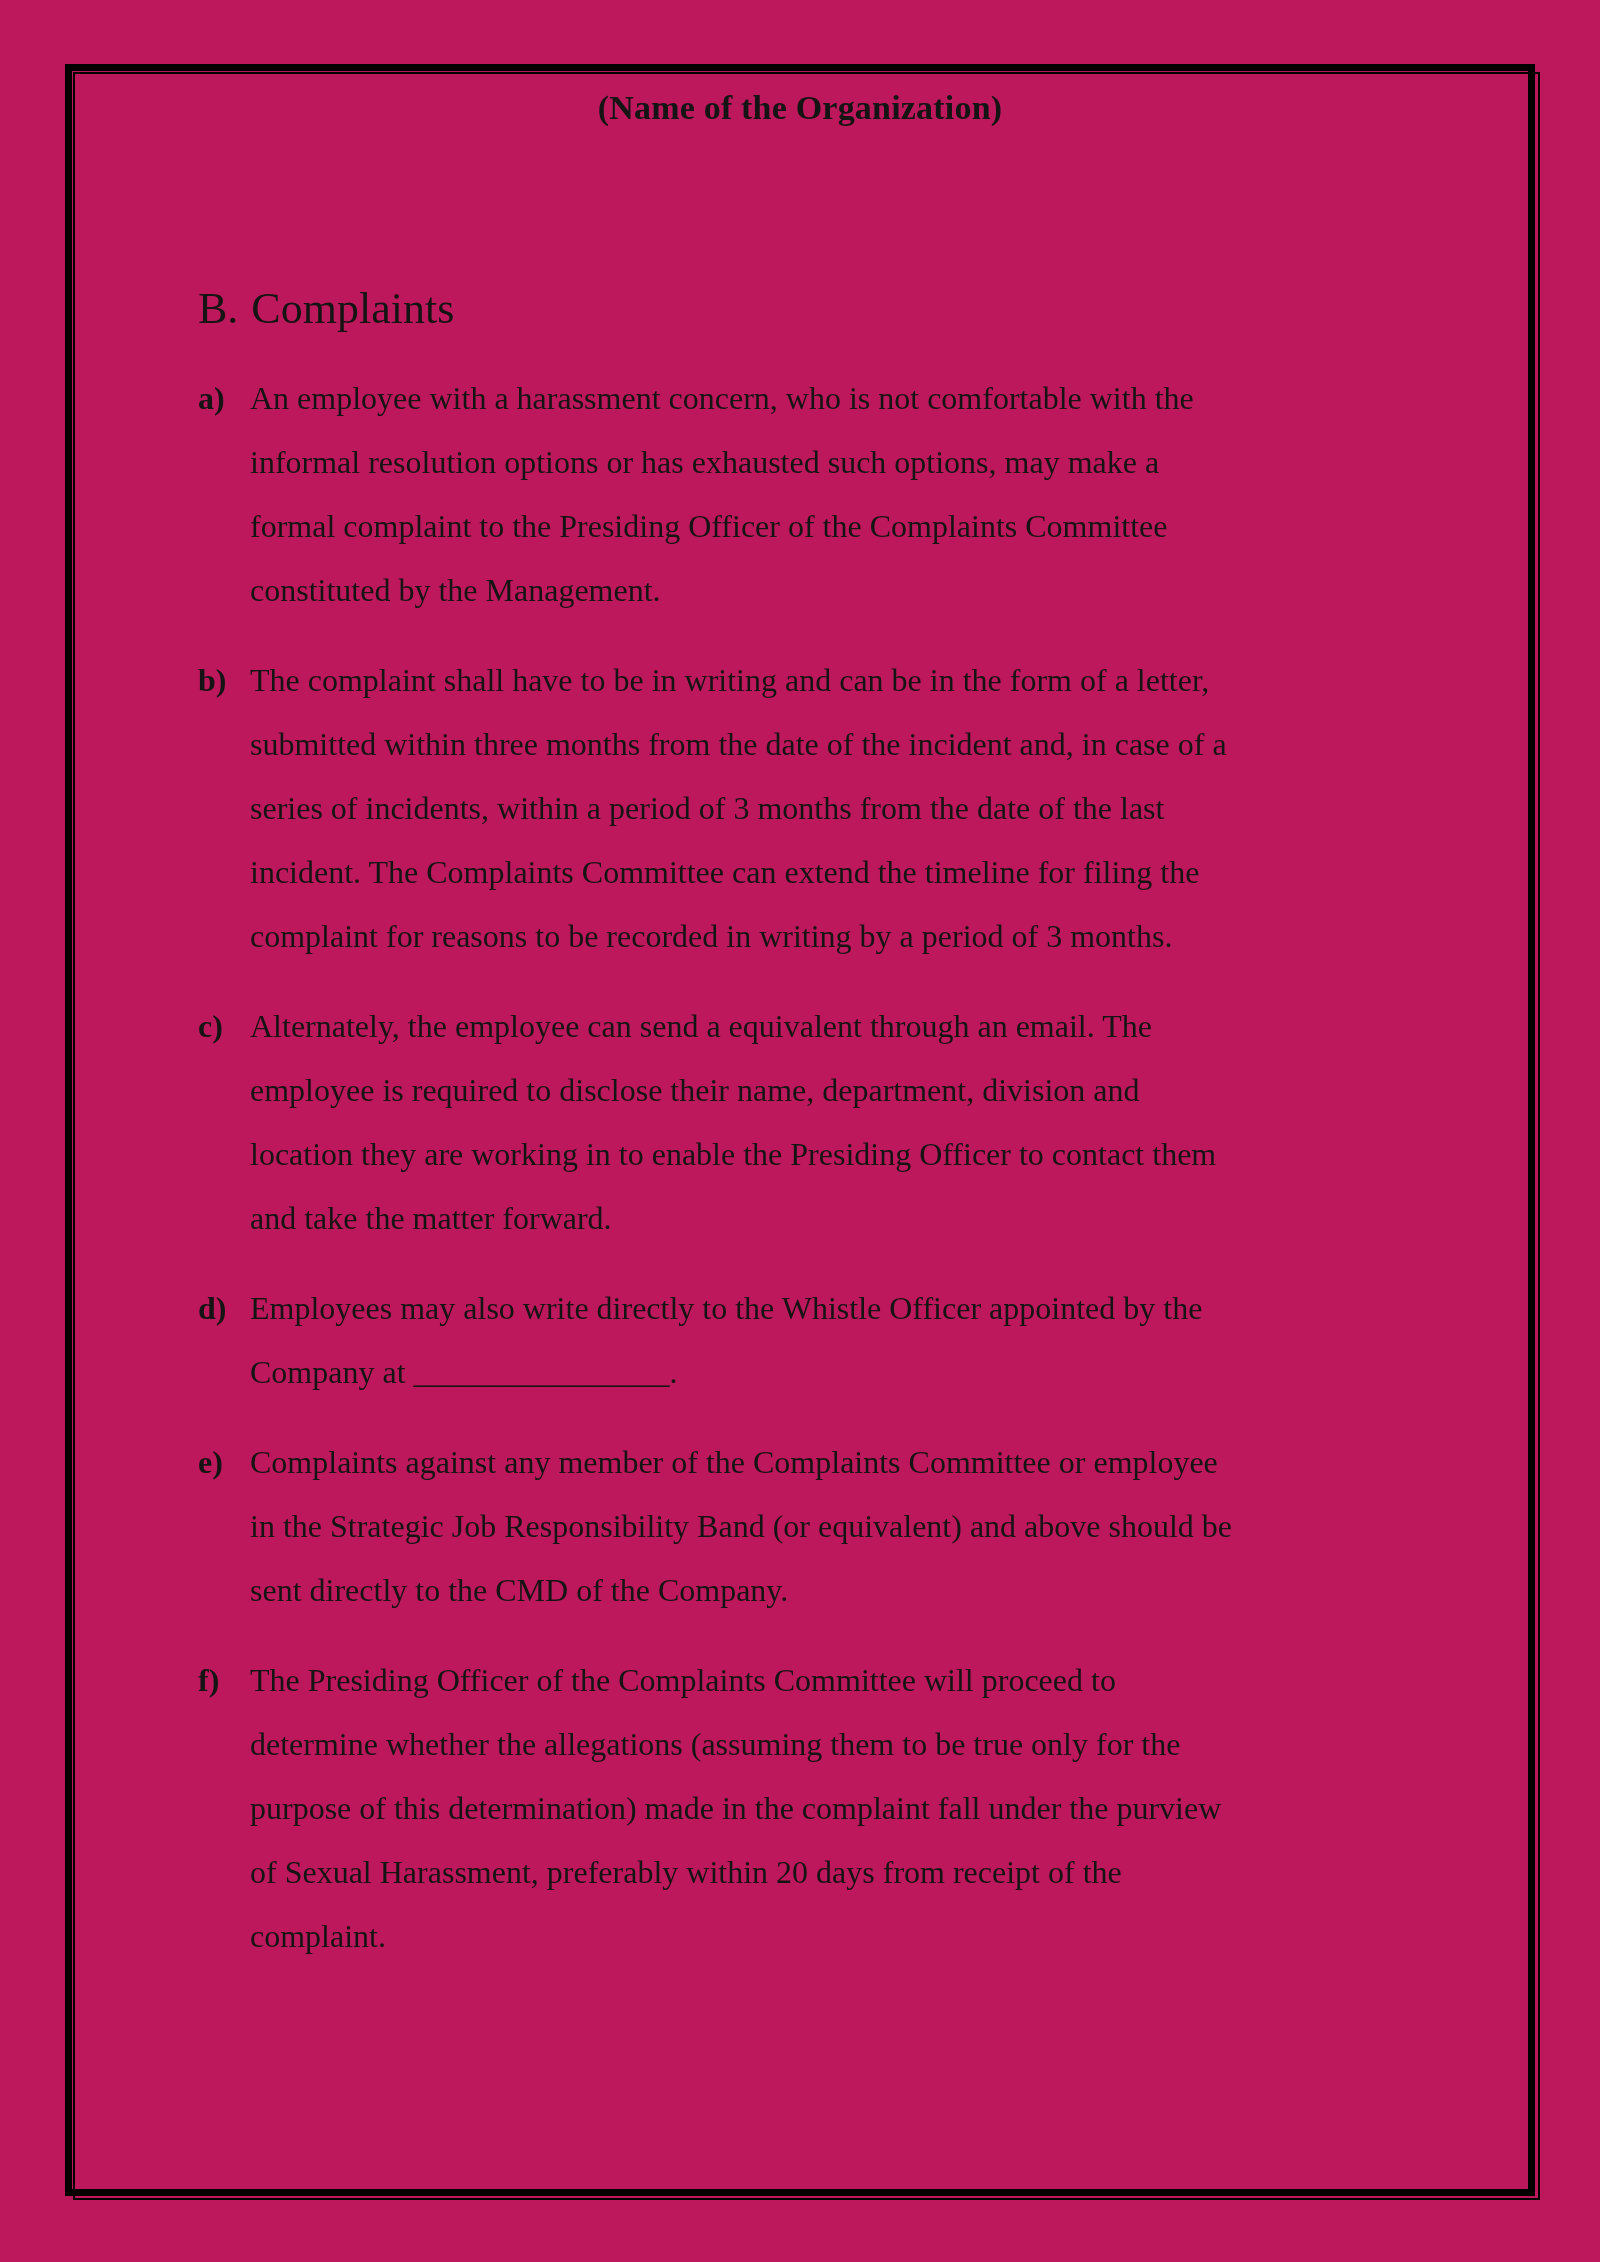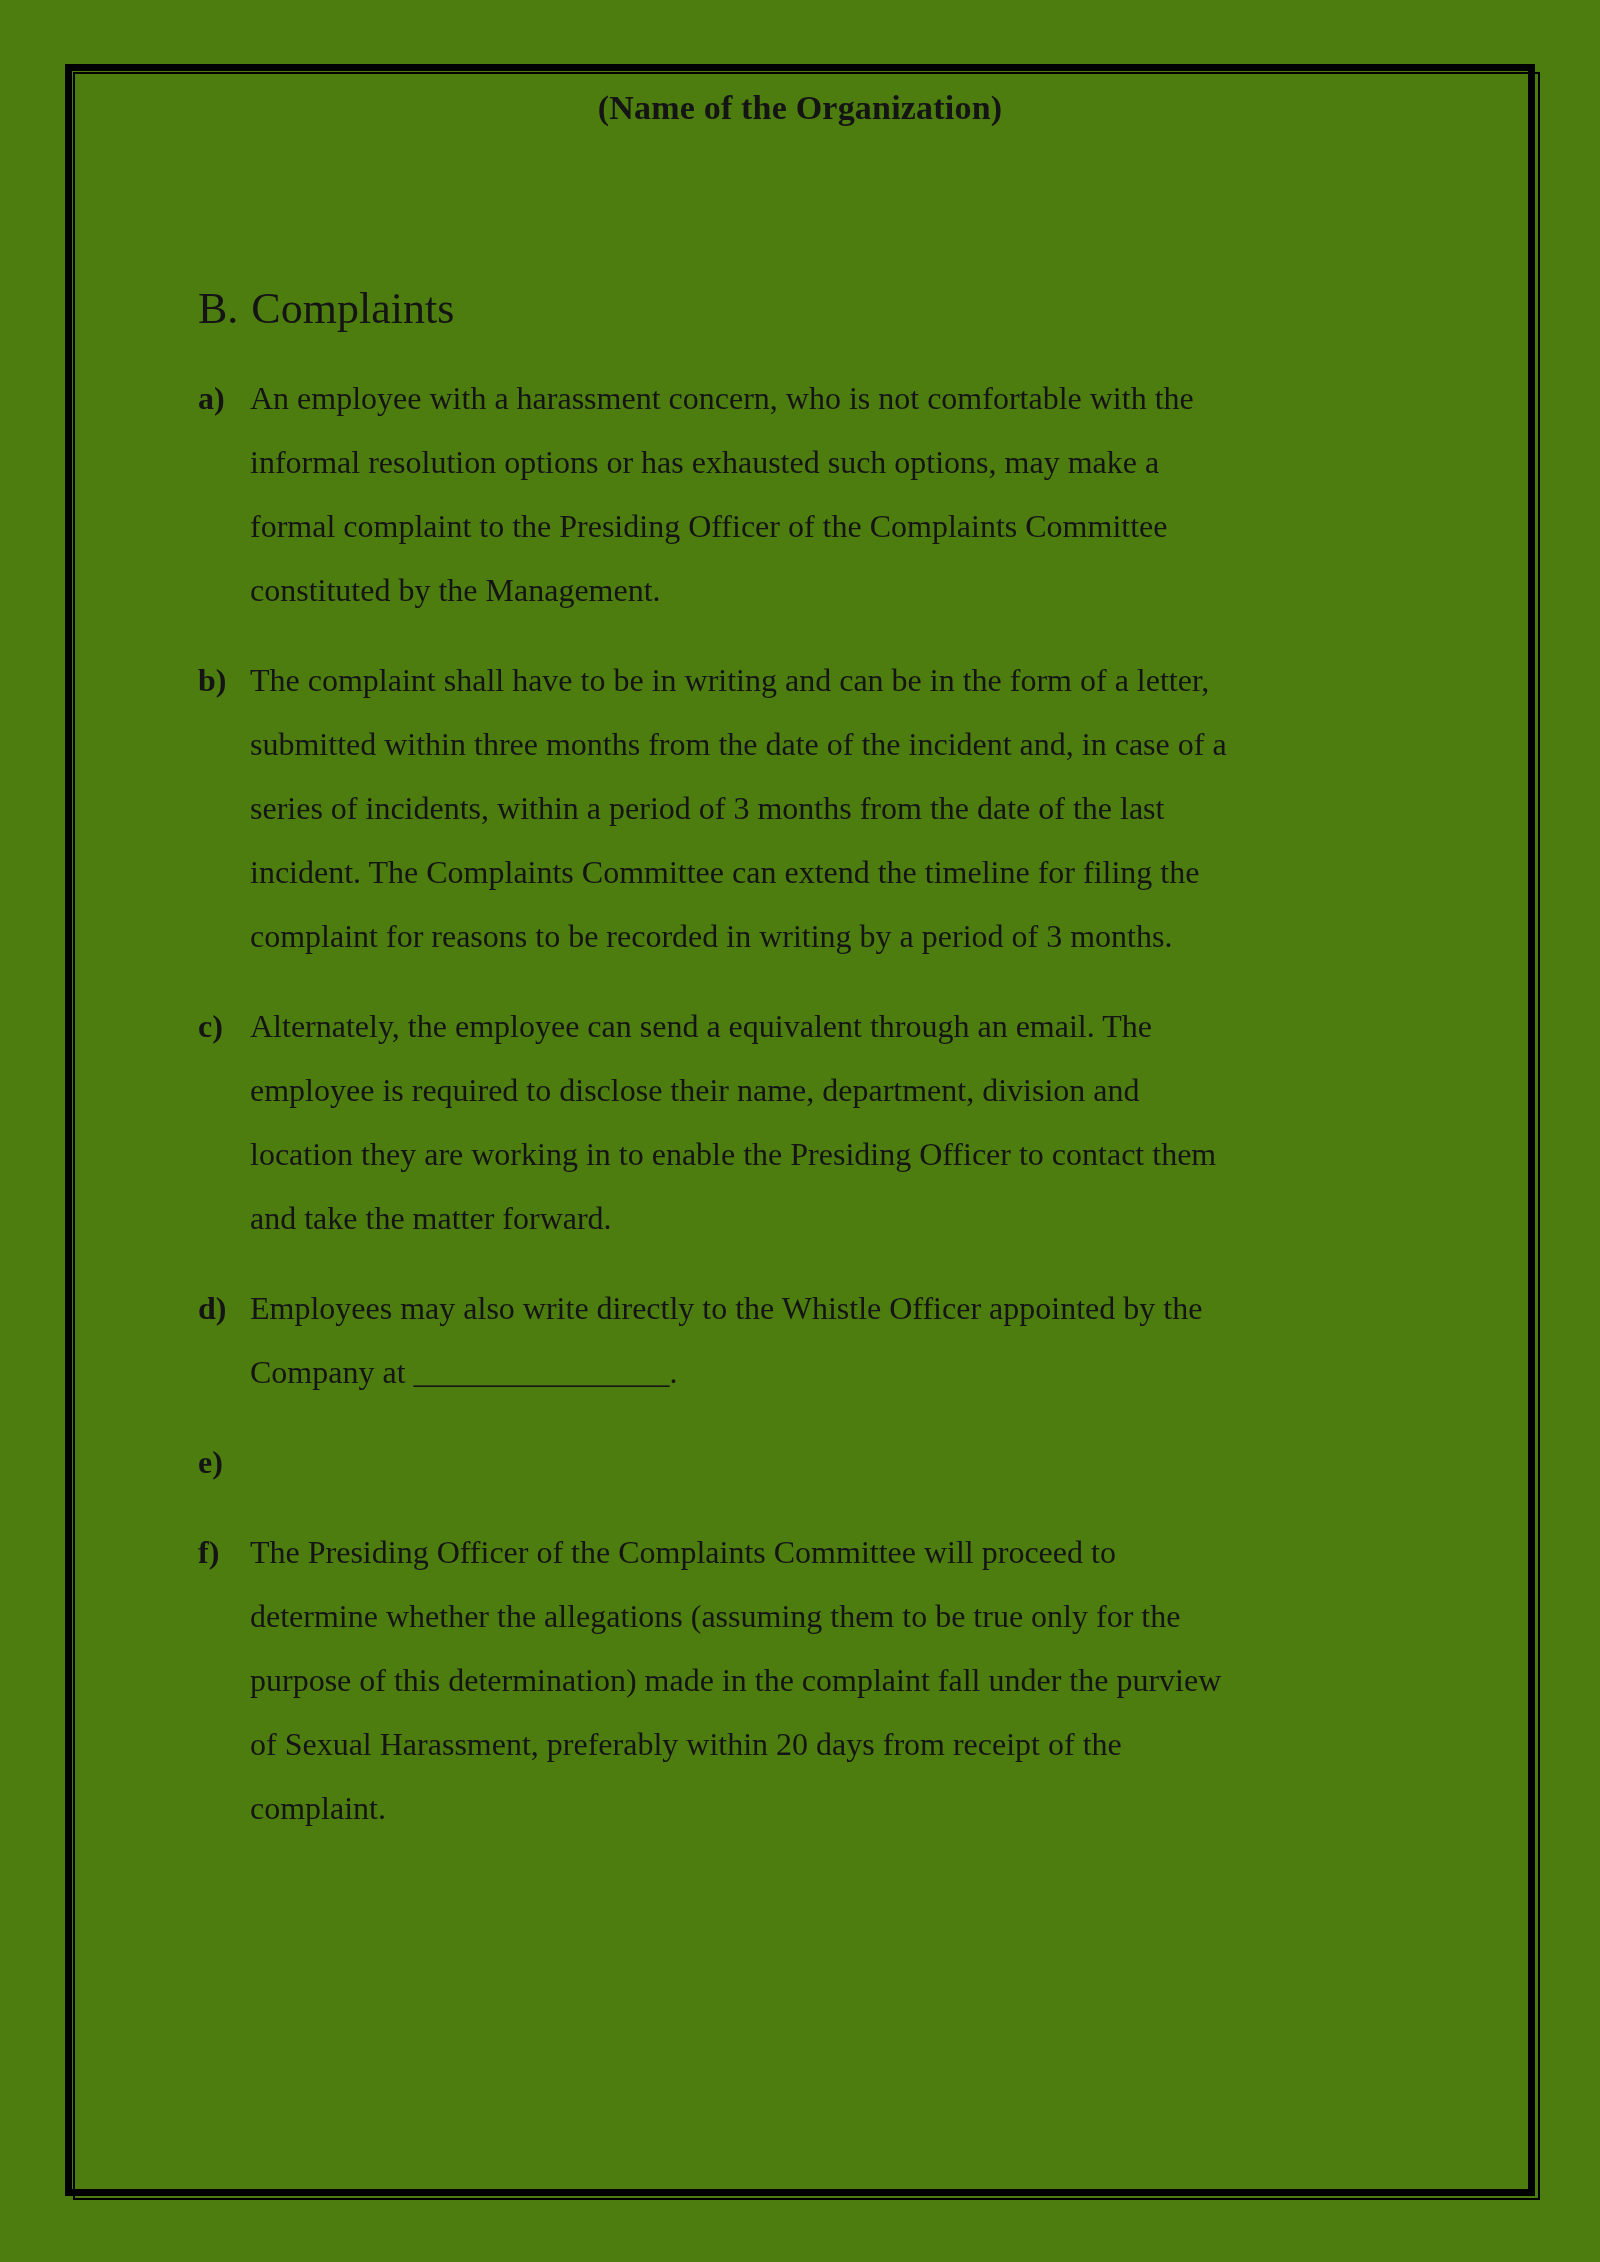--- a/index.html
+++ b/index.html
@@ -4,21 +4,21 @@
 <style>
   html, body {
     margin: 0;
     padding: 0;
     background: #ffffff;
   }
   .page {
     position: relative;
     width: 1600px;
     height: 2262px;
-    background: #4d7c0f;
+    background: #be185d;
     font-family: "Liberation Serif", "DejaVu Serif", serif;
     color: #141414;
     overflow: hidden;
   }
   
   .border-thick {
     position: absolute;
     left: 65px;
     top: 64px;
     right: 65px;
@@ -127,20 +127,23 @@
       </div>
 
       <div class="list-item">
         <span class="marker">d)</span>
         <span class="text">Employees may also write directly to the Whistle Officer appointed by the
 Company at ________________.</span>
       </div>
 
       <div class="list-item">
         <span class="marker">e)</span>
+        <span class="text">Complaints against any member of the Complaints Committee or employee
+in the Strategic Job Responsibility Band (or equivalent) and above should be
+sent directly to the CMD of the Company.</span>
       </div>
 
       <div class="list-item">
         <span class="marker">f)</span>
         <span class="text">The Presiding Officer of the Complaints Committee will proceed to
 determine whether the allegations (assuming them to be true only for the
 purpose of this determination) made in the complaint fall under the purview
 of Sexual Harassment, preferably within 20 days from receipt of the
 complaint.</span>
       </div>

